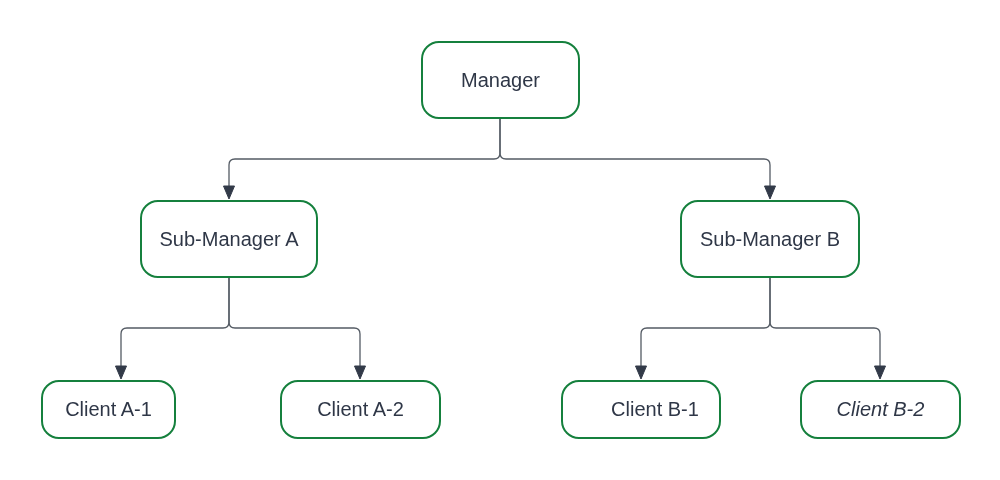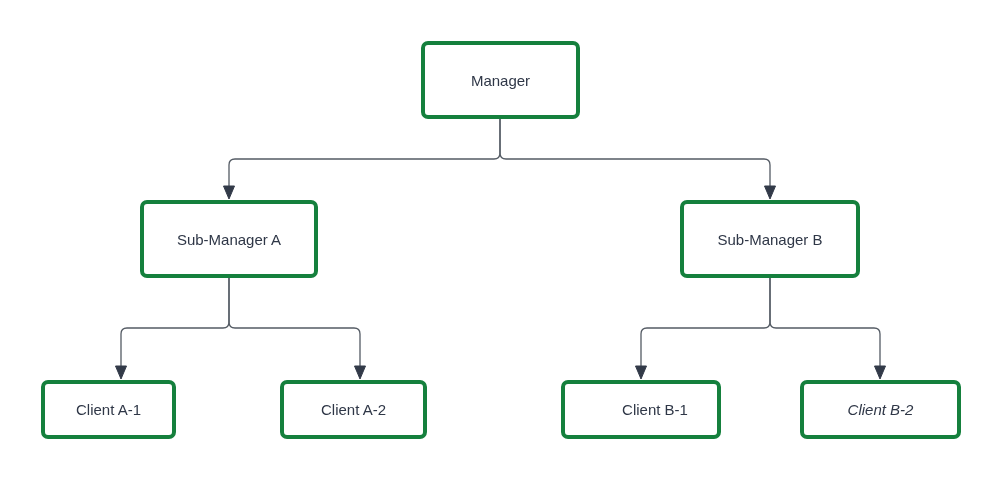--- a/index.html
+++ b/index.html
@@ -30,34 +30,34 @@
   .arrowhead {
     fill: #323a48;
     stroke: #323a48;
     stroke-width: 1;
     stroke-linejoin: round;
   }
   .node {
     position: absolute;
     box-sizing: border-box;
     background: #ffffff;
-    border: 4px solid #15803d;
-    border-radius: 7px;
+    border: 2px solid #15803d;
+    border-radius: 18px;
     display: flex;
     align-items: center;
     justify-content: center;
     color: #2f3747;
-    font-size: 15px;
+    font-size: 20px;
     text-align: center;
   }
   .node-manager        { left: 421px; top: 41px;  width: 159px; height: 78px; }
   .node-sub-manager-a  { left: 140px; top: 200px; width: 178px; height: 78px; }
   .node-sub-manager-b  { left: 680px; top: 200px; width: 180px; height: 78px; }
   .node-client-a1      { left: 41px;  top: 380px; width: 135px; height: 59px; }
-  .node-client-a2      { left: 280px; top: 380px; width: 147px; height: 59px; }
+  .node-client-a2      { left: 280px; top: 380px; width: 161px; height: 59px; }
   .node-client-b1      { left: 561px; top: 380px; width: 160px; height: 59px; padding-left: 28px; }
   .node-client-b2      { left: 800px; top: 380px; width: 161px; height: 59px; font-style: italic; }
 </style>
 </head>
 <body>
 
 <div class="canvas">
 
   <svg class="connector-layer" viewBox="0 0 1000 480" xmlns="http://www.w3.org/2000/svg">
 

